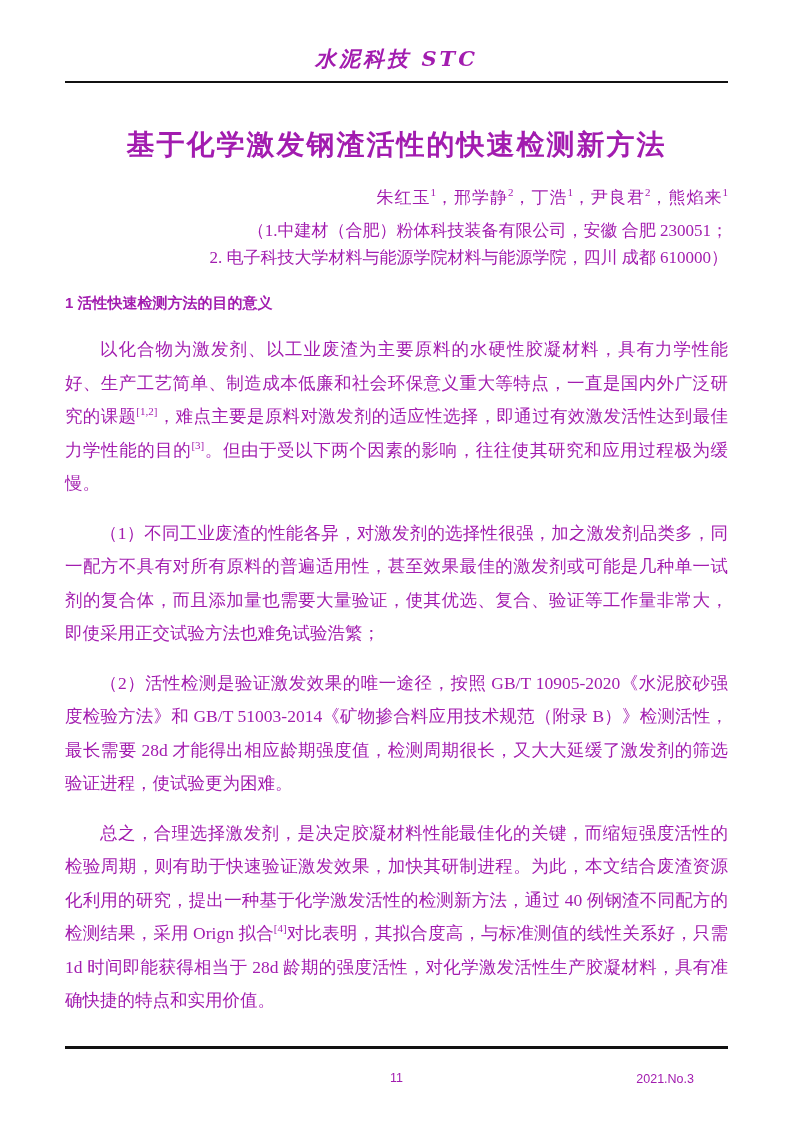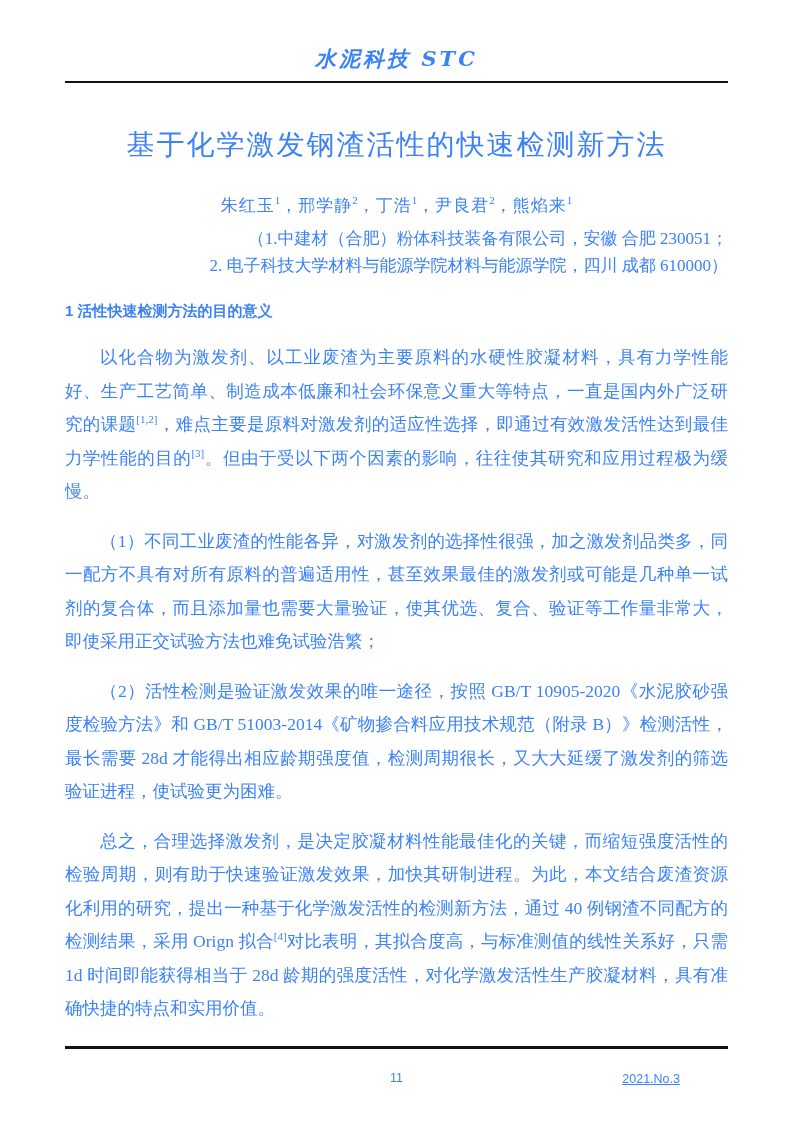--- a/index.html
+++ b/index.html
@@ -6,21 +6,21 @@
     margin: 0;
     padding: 0;
     background: #ffffff;
   }
   .page {
     position: relative;
     width: 793px;
     height: 1122px;
     margin: 0 auto;
     background: #ffffff;
-    color: #3b82f6;
+    color: #a21caf;
     font-family: "Liberation Serif", "DejaVu Serif", serif;
     overflow: hidden;
     box-sizing: border-box;
   }
   .content {
     margin: 0 65px;
     width: 663px;
   }
   .journal-header {
     padding-top: 46px;
@@ -35,28 +35,28 @@
   .header-rule {
     margin-top: 9px;
     border: none;
     border-top: 2px solid #111111;
     height: 0;
   }
   .article-title {
     margin-top: 44px;
     text-align: center;
     font-family: "Liberation Sans", "DejaVu Sans", sans-serif;
-    font-weight: normal;
+    font-weight: bold;
     font-size: 28px;
     line-height: 36px;
     letter-spacing: 2px;
   }
   .authors-line {
-    margin-top: 31px;
-    text-align: center;
+    margin-top: 23px;
+    text-align: right;
     font-size: 17px;
     line-height: 23px;
     letter-spacing: 1px;
   }
   .affiliations {
     margin-top: 8px;
     text-align: right;
     font-size: 17px;
     line-height: 27px;
   }
@@ -104,23 +104,22 @@
     line-height: 18px;
   }
   .footer-page-number {
     position: absolute;
     left: 0;
     right: 0;
     text-align: center;
   }
   .footer-issue {
     position: absolute;
-    right: 48px;
+    right: 34px;
     top: 1px;
-    text-decoration: underline;
   }
 </style>
 </head>
 <body>
 
 <div class="page">
   <div class="content">
 
     <div class="journal-header">水泥科技  STC</div>
 

